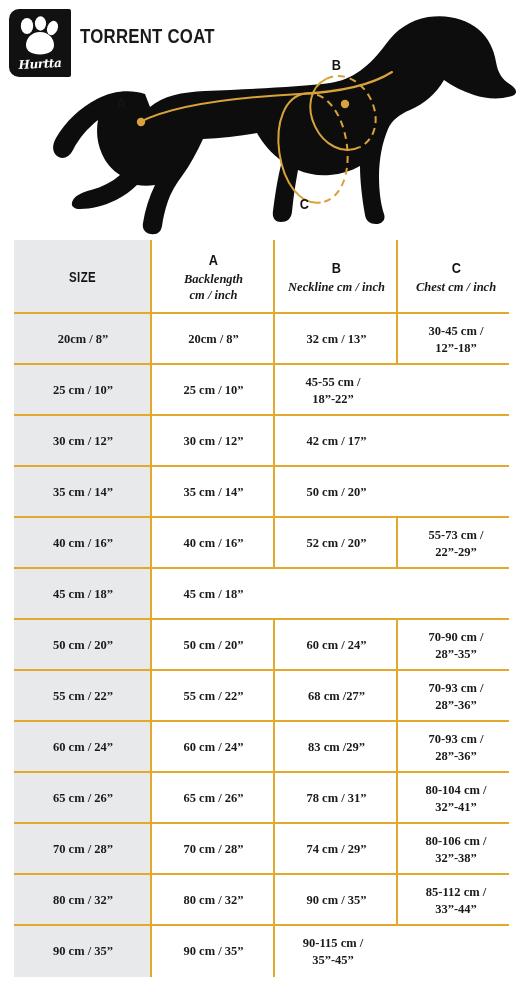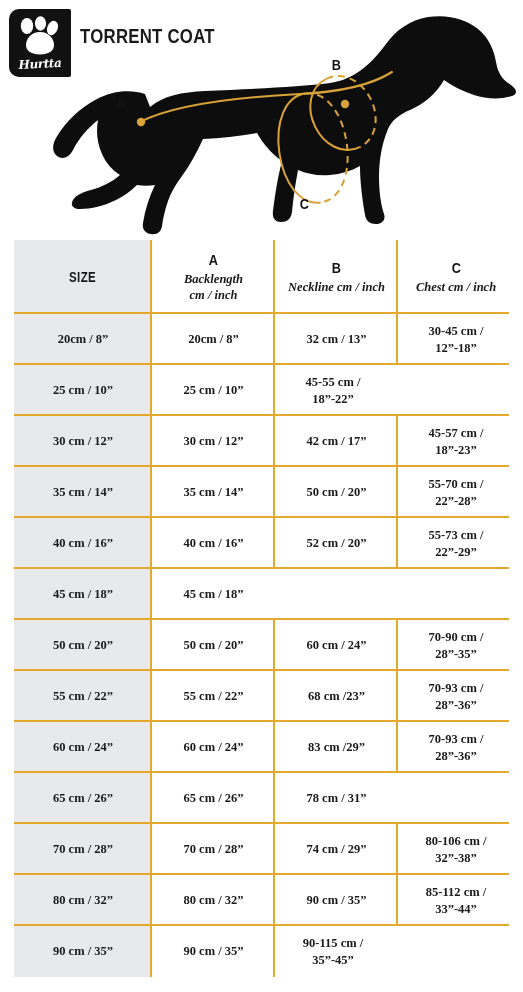--- a/index.html
+++ b/index.html
@@ -283,38 +283,30 @@
       <div class="trow data-row">
         <div class="cell c-size">
           <span class="cellval">30 cm / 12”</span>
         </div>
         <div class="cell c-a">
           <span class="cellval">30 cm / 12”</span>
         </div>
         <div class="cell c-b">
           <span class="cellval">42 cm / 17”</span>
         </div>
-        <div class="cell c-c">
-          <span class="cellval">45-57 cm /
-18”-23”</span>
-        </div>
       </div>
       <div class="trow data-row">
         <div class="cell c-size">
           <span class="cellval">35 cm / 14”</span>
         </div>
         <div class="cell c-a">
           <span class="cellval">35 cm / 14”</span>
         </div>
         <div class="cell c-b">
           <span class="cellval">50 cm / 20”</span>
-        </div>
-        <div class="cell c-c">
-          <span class="cellval">55-70 cm /
-22”-28”</span>
         </div>
       </div>
       <div class="trow data-row">
         <div class="cell c-size">
           <span class="cellval">40 cm / 16”</span>
         </div>
         <div class="cell c-a">
           <span class="cellval">40 cm / 16”</span>
         </div>
         <div class="cell c-b">
@@ -349,21 +341,21 @@
         </div>
       </div>
       <div class="trow data-row">
         <div class="cell c-size">
           <span class="cellval">55 cm / 22”</span>
         </div>
         <div class="cell c-a">
           <span class="cellval">55 cm / 22”</span>
         </div>
         <div class="cell c-b">
-          <span class="cellval">68 cm /23”</span>
+          <span class="cellval">68 cm /27”</span>
         </div>
         <div class="cell c-c">
           <span class="cellval">70-93 cm /
 28”-36”</span>
         </div>
       </div>
       <div class="trow data-row">
         <div class="cell c-size">
           <span class="cellval">60 cm / 24”</span>
         </div>
@@ -381,20 +373,24 @@
       <div class="trow data-row">
         <div class="cell c-size">
           <span class="cellval">65 cm / 26”</span>
         </div>
         <div class="cell c-a">
           <span class="cellval">65 cm / 26”</span>
         </div>
         <div class="cell c-b">
           <span class="cellval">78 cm / 31”</span>
         </div>
+        <div class="cell c-c">
+          <span class="cellval">80-104 cm /
+32”-41”</span>
+        </div>
       </div>
       <div class="trow data-row">
         <div class="cell c-size">
           <span class="cellval">70 cm / 28”</span>
         </div>
         <div class="cell c-a">
           <span class="cellval">70 cm / 28”</span>
         </div>
         <div class="cell c-b">
           <span class="cellval">74 cm / 29”</span>

